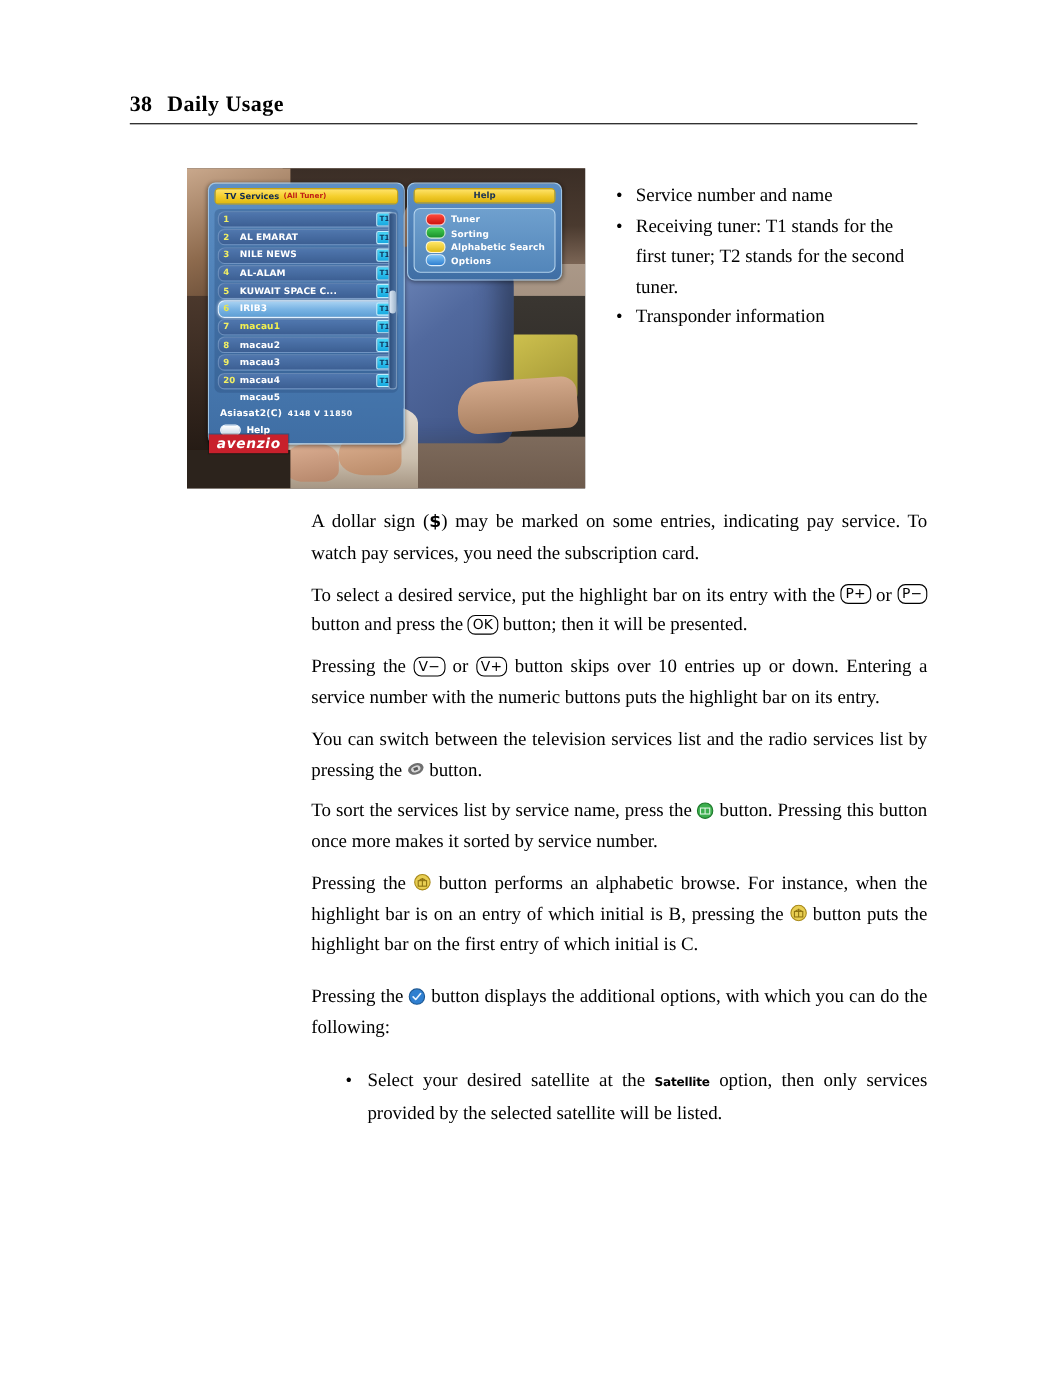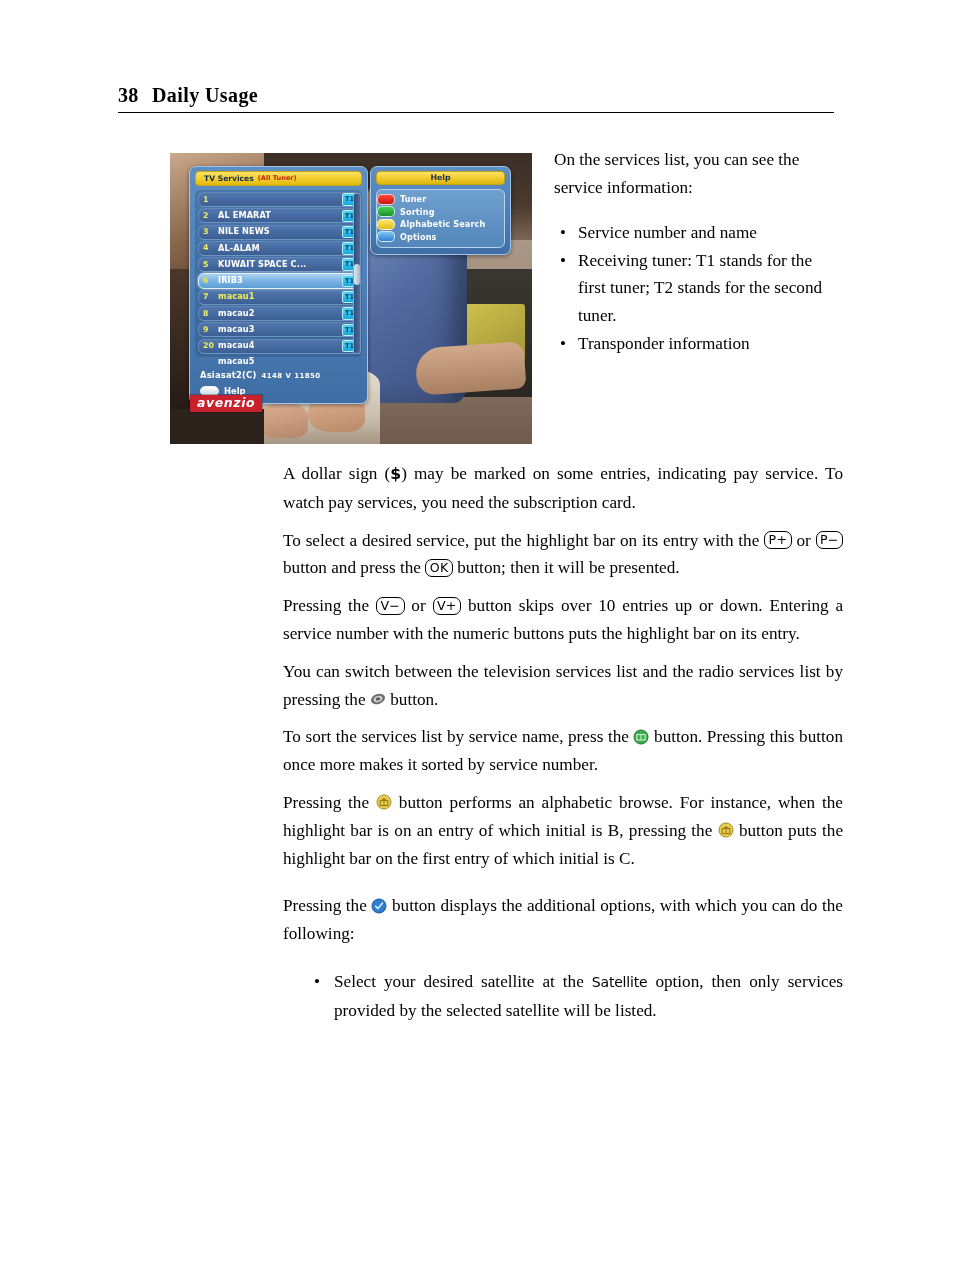--- a/index.html
+++ b/index.html
@@ -305,21 +305,21 @@
     font-size: 7.8px;
     font-weight: bold;
     text-align: center;
     line-height: 12px;
   }
   .help-body {
     margin-top: 4px;
     background: linear-gradient(180deg,#6fa0ce 0%, #5386ba 100%);
     border: 1px solid #b4d4ee;
     border-radius: 6px;
-    padding: 3px 0 4px;
+    padding: 3px 10px 4px;
   }
   .help-item {
     display: flex;
     align-items: center;
     gap: 5px;
     height: 12.5px;
   }
   .help-dot {
     width: 16px;
     height: 9px;
@@ -409,22 +409,23 @@
     letter-spacing: .2px;
     white-space: nowrap;
   }
   .dollar {
     font-family: "DejaVu Sans", sans-serif;
     font-weight: bold;
     font-size: 15.6px;
   }
   .sans {
     font-family: "DejaVu Sans", sans-serif;
-    font-size: 14px;
+    font-size: 11px;
     letter-spacing: -.2px;
+    font-weight: bold;
   }
 
   
   .btn-icon {
     display: inline-block;
     width: 16px;
     height: 16px;
     vertical-align: -2.5px;
     position: relative;
   }
@@ -552,21 +553,20 @@
         <span class="help-dot" style="background:linear-gradient(180deg,#7fc4f5,#2f7fd0)"></span>
         <span class="lbl">Options</span>
       </div>
     </div>
   </div>
 
   <div class="logo-banner">avenzio</div>
 </div>
 
 <div class="col-right">
-  <p>On the services list, you can see the service information:</p>
   <ul class="fig-bullets">
     <li>Service number and name</li>
     <li>Receiving tuner: T1 stands for the first tuner; T2 stands for the second tuner.</li>
     <li>Transponder information</li>
   </ul>
 </div>
 
 <div class="body-col">
 
   <p><span>A dollar sign (</span><span class="dollar">$</span><span>) may be marked on some entries, indicating pay service. To watch pay services, you need the subscription card.</span></p>

